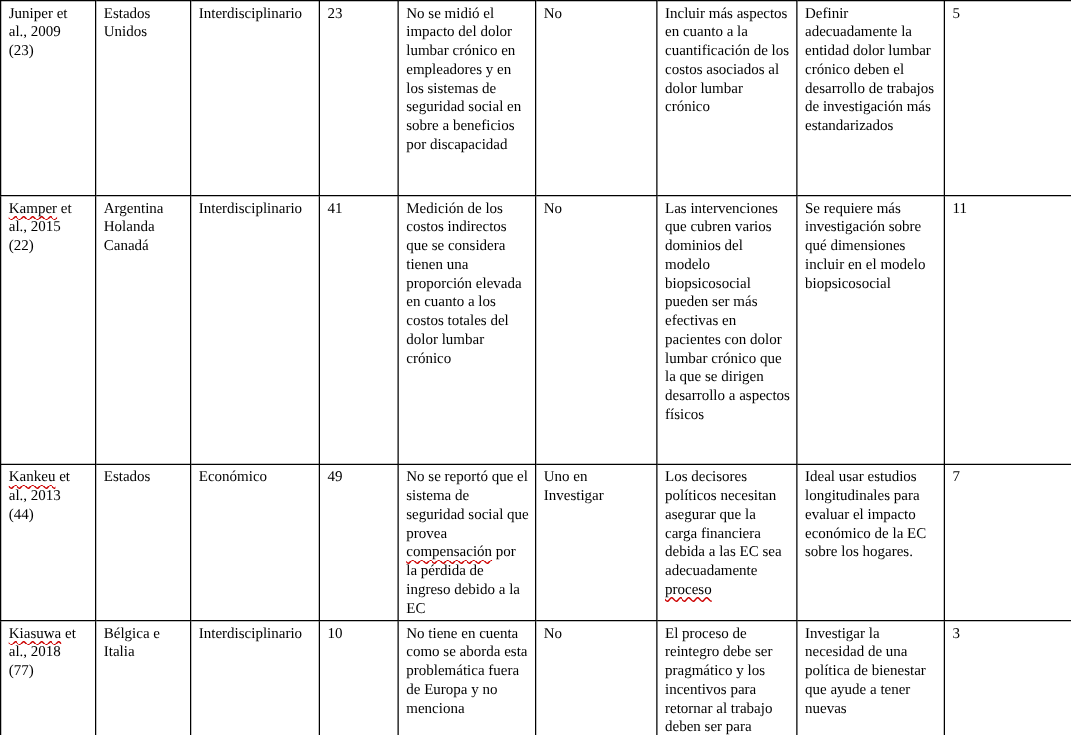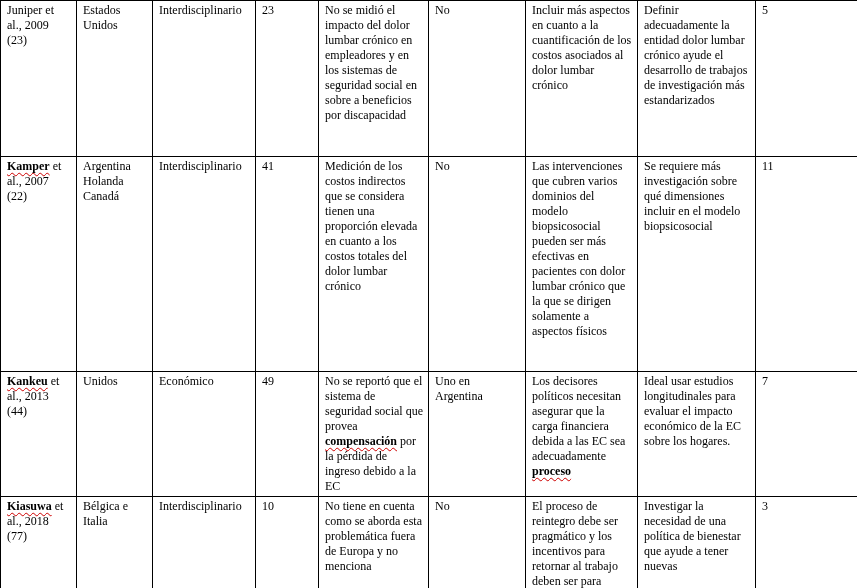--- a/index.html
+++ b/index.html
@@ -30,21 +30,20 @@
     overflow: hidden;
     word-wrap: break-word;
   }
   .squiggle {
     text-decoration-line: underline;
     text-decoration-style: wavy;
     text-decoration-color: var(--squiggle-color, #cc0000);
     text-decoration-thickness: 1px;
     text-underline-offset: 2px;
     text-decoration-skip-ink: none;
-    font-weight: bold;
   }
 </style>
 </head>
 <body>
 
 <div class="page">
   <table class="studies-table">
     <colgroup>
         <col style="width: 76px;">
         <col style="width: 76px;">
@@ -58,41 +57,41 @@
       </colgroup>
     <tbody>
         <tr style="height: 156px;">
           <td><span>Juniper et al., 2009 (23)</span></td>
           <td><span>Estados Unidos</span></td>
           <td><span>Interdisciplinario</span></td>
           <td><span>23</span></td>
           <td><span>No se midió el impacto del dolor lumbar crónico en empleadores y en los sistemas de seguridad social en sobre a beneficios por discapacidad</span></td>
           <td><span>No</span></td>
           <td><span>Incluir más aspectos en cuanto a la cuantificación de los costos asociados al dolor lumbar crónico</span></td>
-          <td><span>Definir adecuadamente la entidad dolor lumbar crónico ayude el desarrollo de trabajos de investigación más estandarizados</span></td>
+          <td><span>Definir adecuadamente la entidad dolor lumbar crónico deben el desarrollo de trabajos de investigación más estandarizados</span></td>
           <td><span>5</span></td>
         </tr>
         <tr style="height: 215px;">
-          <td><span class="squiggle">Kamper</span><span> et al., 2007 (22)</span></td>
+          <td><span class="squiggle">Kamper</span><span> et al., 2015 (22)</span></td>
           <td><span>Argentina Holanda Canadá</span></td>
           <td><span>Interdisciplinario</span></td>
           <td><span>41</span></td>
           <td><span>Medición de los costos indirectos que se considera tienen una proporción elevada en cuanto a los costos totales del dolor lumbar crónico</span></td>
           <td><span>No</span></td>
-          <td><span>Las intervenciones que cubren varios dominios del modelo biopsicosocial pueden ser más efectivas en pacientes con dolor lumbar crónico que la que se dirigen solamente a aspectos físicos</span></td>
+          <td><span>Las intervenciones que cubren varios dominios del modelo biopsicosocial pueden ser más efectivas en pacientes con dolor lumbar crónico que la que se dirigen desarrollo a aspectos físicos</span></td>
           <td><span>Se requiere más investigación sobre qué dimensiones incluir en el modelo biopsicosocial</span></td>
           <td><span>11</span></td>
         </tr>
         <tr style="height: 122px;">
           <td><span class="squiggle">Kankeu</span><span> et al., 2013 (44)</span></td>
-          <td><span>Unidos</span></td>
+          <td><span>Estados</span></td>
           <td><span>Económico</span></td>
           <td><span>49</span></td>
           <td><span>No se reportó que el sistema de seguridad social que provea </span><span class="squiggle">compensación</span><span> por la pérdida de ingreso debido a la EC</span></td>
-          <td><span>Uno en Argentina</span></td>
+          <td><span>Uno en Investigar</span></td>
           <td><span>Los decisores políticos necesitan asegurar que la carga financiera debida a las EC sea adecuadamente </span><span class="squiggle">proceso</span></td>
           <td><span>Ideal usar estudios longitudinales para evaluar el impacto económico de la EC sobre los hogares.</span></td>
           <td><span>7</span></td>
         </tr>
         <tr style="height: 94px;">
           <td><span class="squiggle">Kiasuwa</span><span> et al., 2018 (77)</span></td>
           <td><span>Bélgica e Italia</span></td>
           <td><span>Interdisciplinario</span></td>
           <td><span>10</span></td>
           <td><span>No tiene en cuenta como se aborda esta problemática fuera de Europa y no menciona</span></td>

